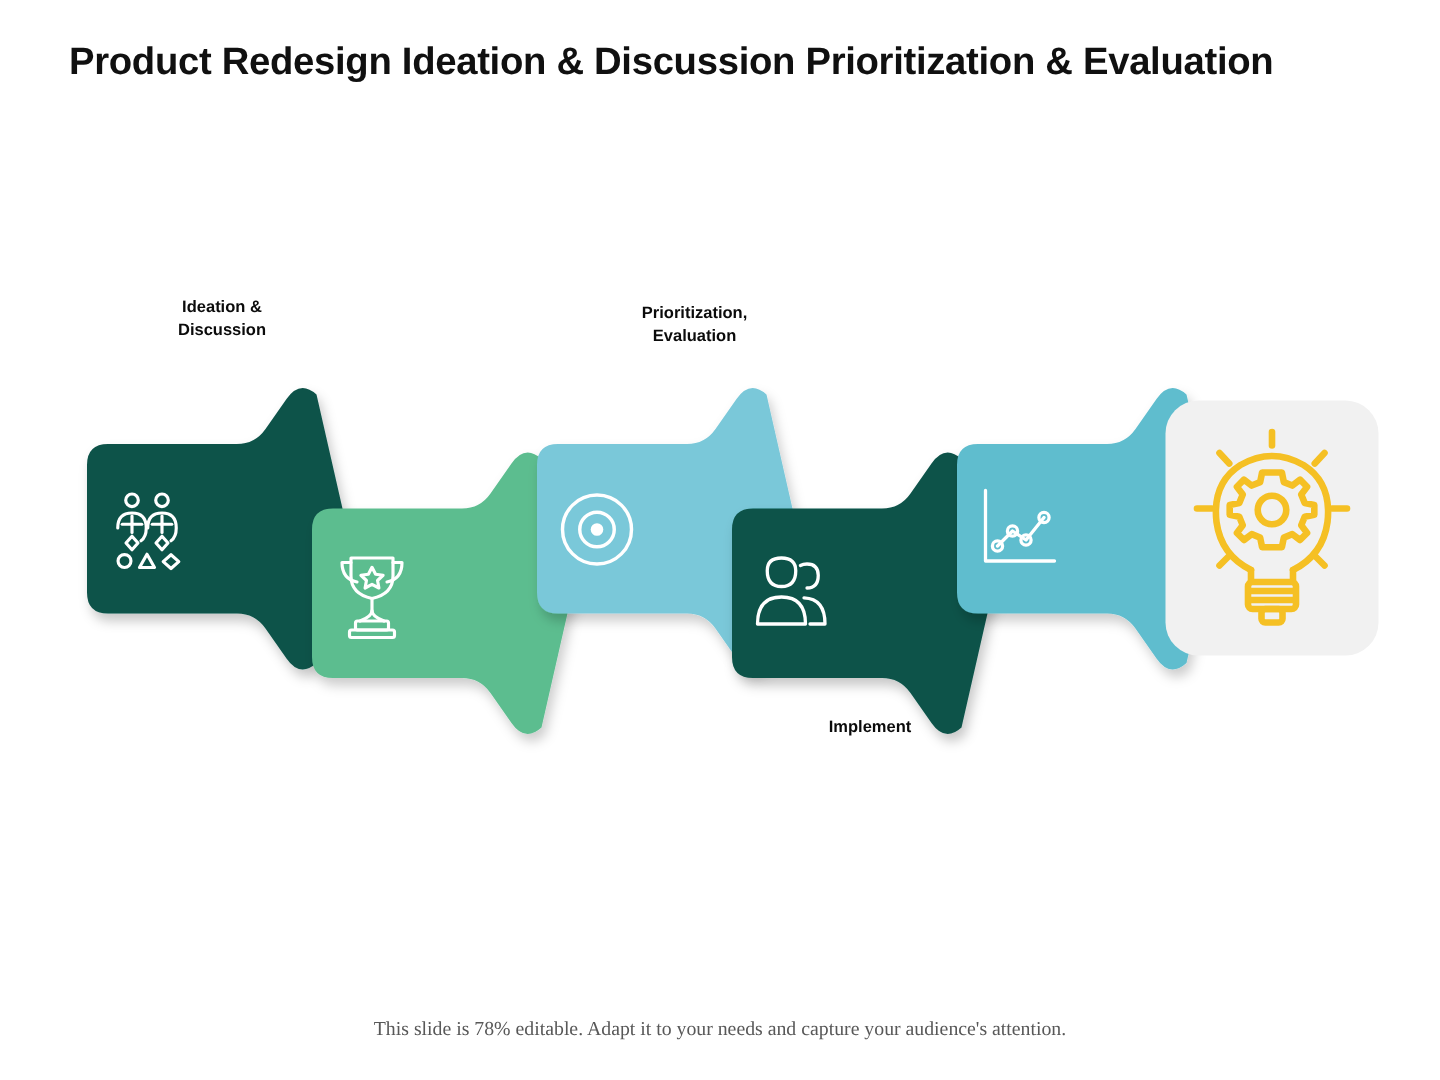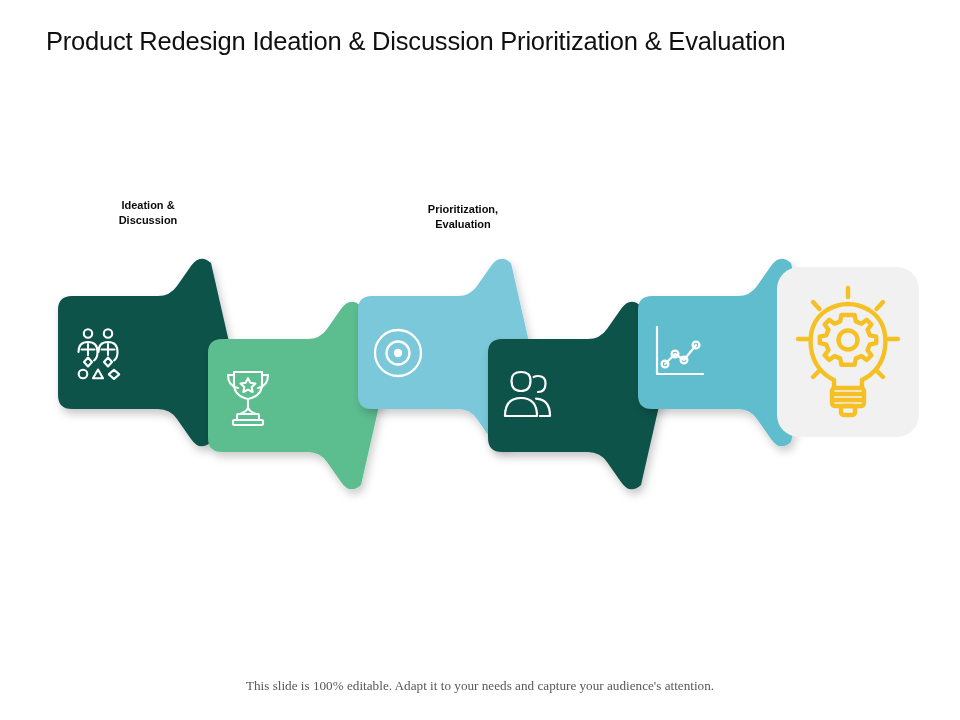--- a/index.html
+++ b/index.html
@@ -15,21 +15,21 @@
     width:960px; height:720px;
     background:#ffffff;
   }
 
   
   .slide-title {
     position:absolute;
     left:46px; top:26px;
     width:880px;
     font-size:25.5px;
-    font-weight:normal;
+    font-weight:bold;
     color:#101010;
     letter-spacing:-0.2px;
     white-space:nowrap;
     line-height:1.2;
   }
 
   
   .stage {
     position:absolute;
     left:0; top:150px;
@@ -244,16 +244,17 @@
           <rect x="52" y="124" width="14" height="9" rx="2.5"></rect>
         </svg>
       </div>
     </div>
   </div>
 
   <div class="step-label" id="label-1">Ideation &amp;
 Discussion</div>
   <div class="step-label" id="label-3">Prioritization,
 Evaluation</div>
-
-  <div class="footer-note">This slide is 100% editable. Adapt it to your needs and capture your audience's attention.</div>
+  <div class="step-label" id="label-4">Implement</div>
+
+  <div class="footer-note">This slide is 78% editable. Adapt it to your needs and capture your audience's attention.</div>
 
 </div>
 
 </body></html>

